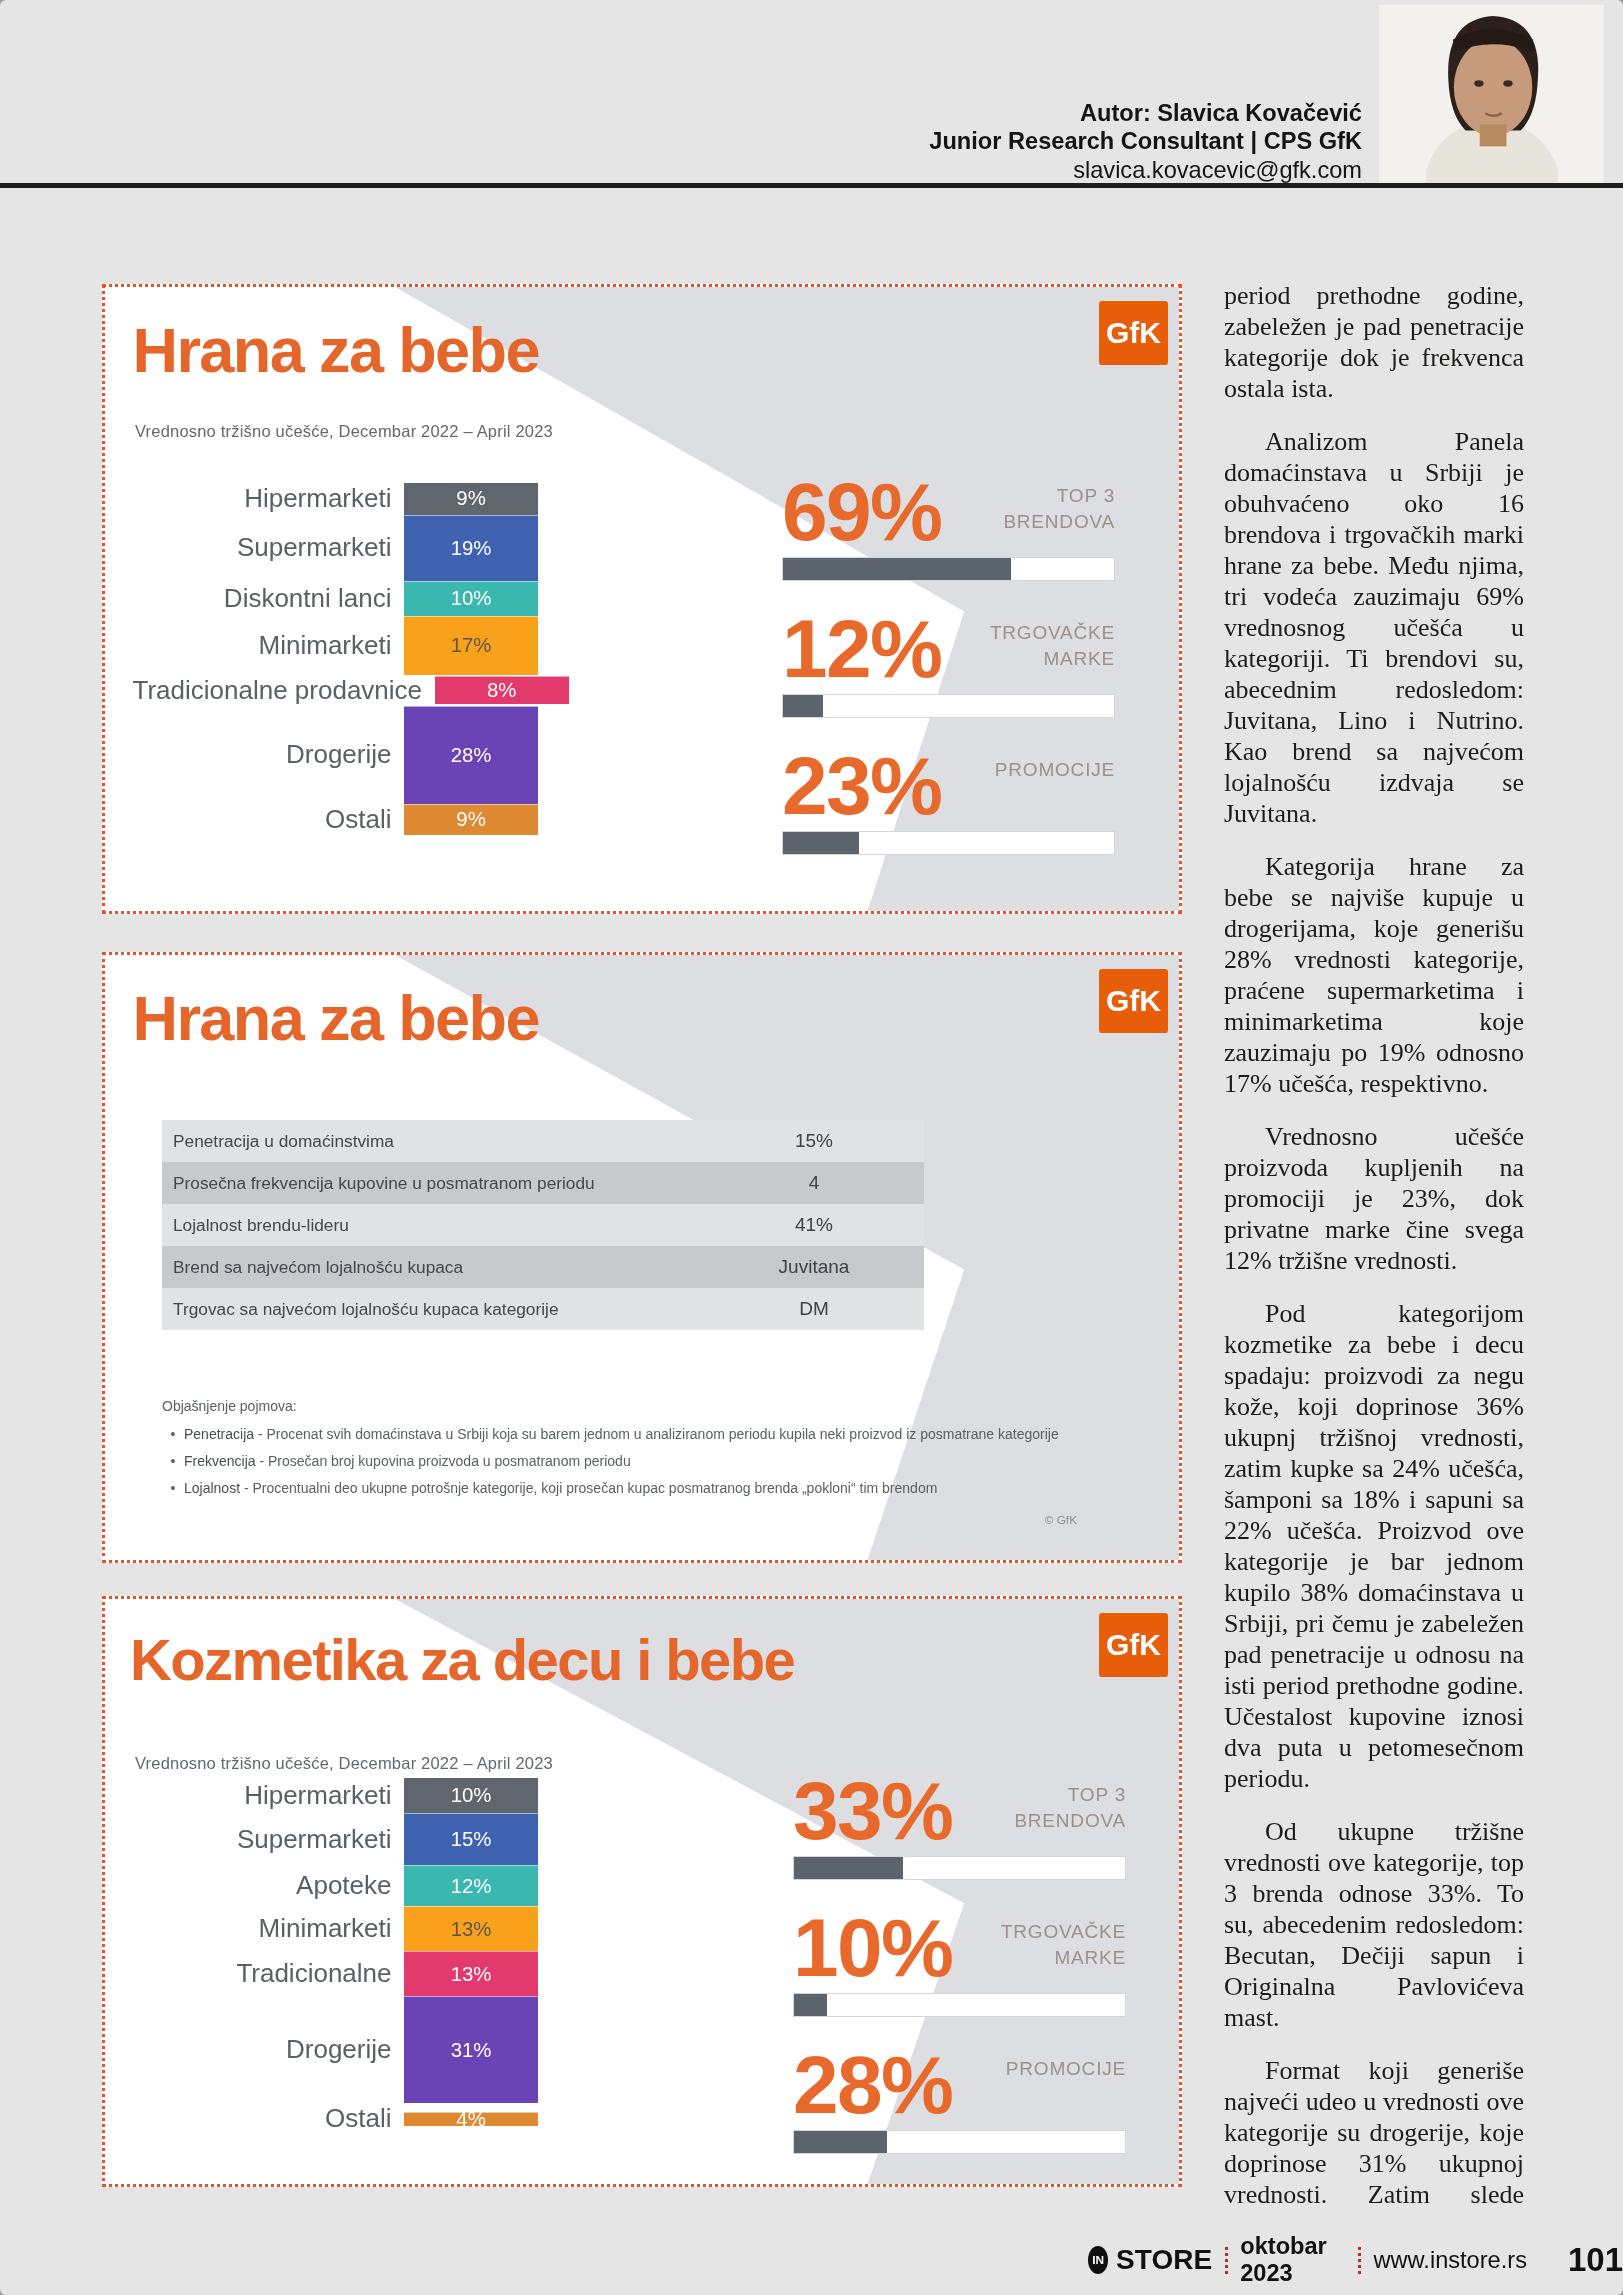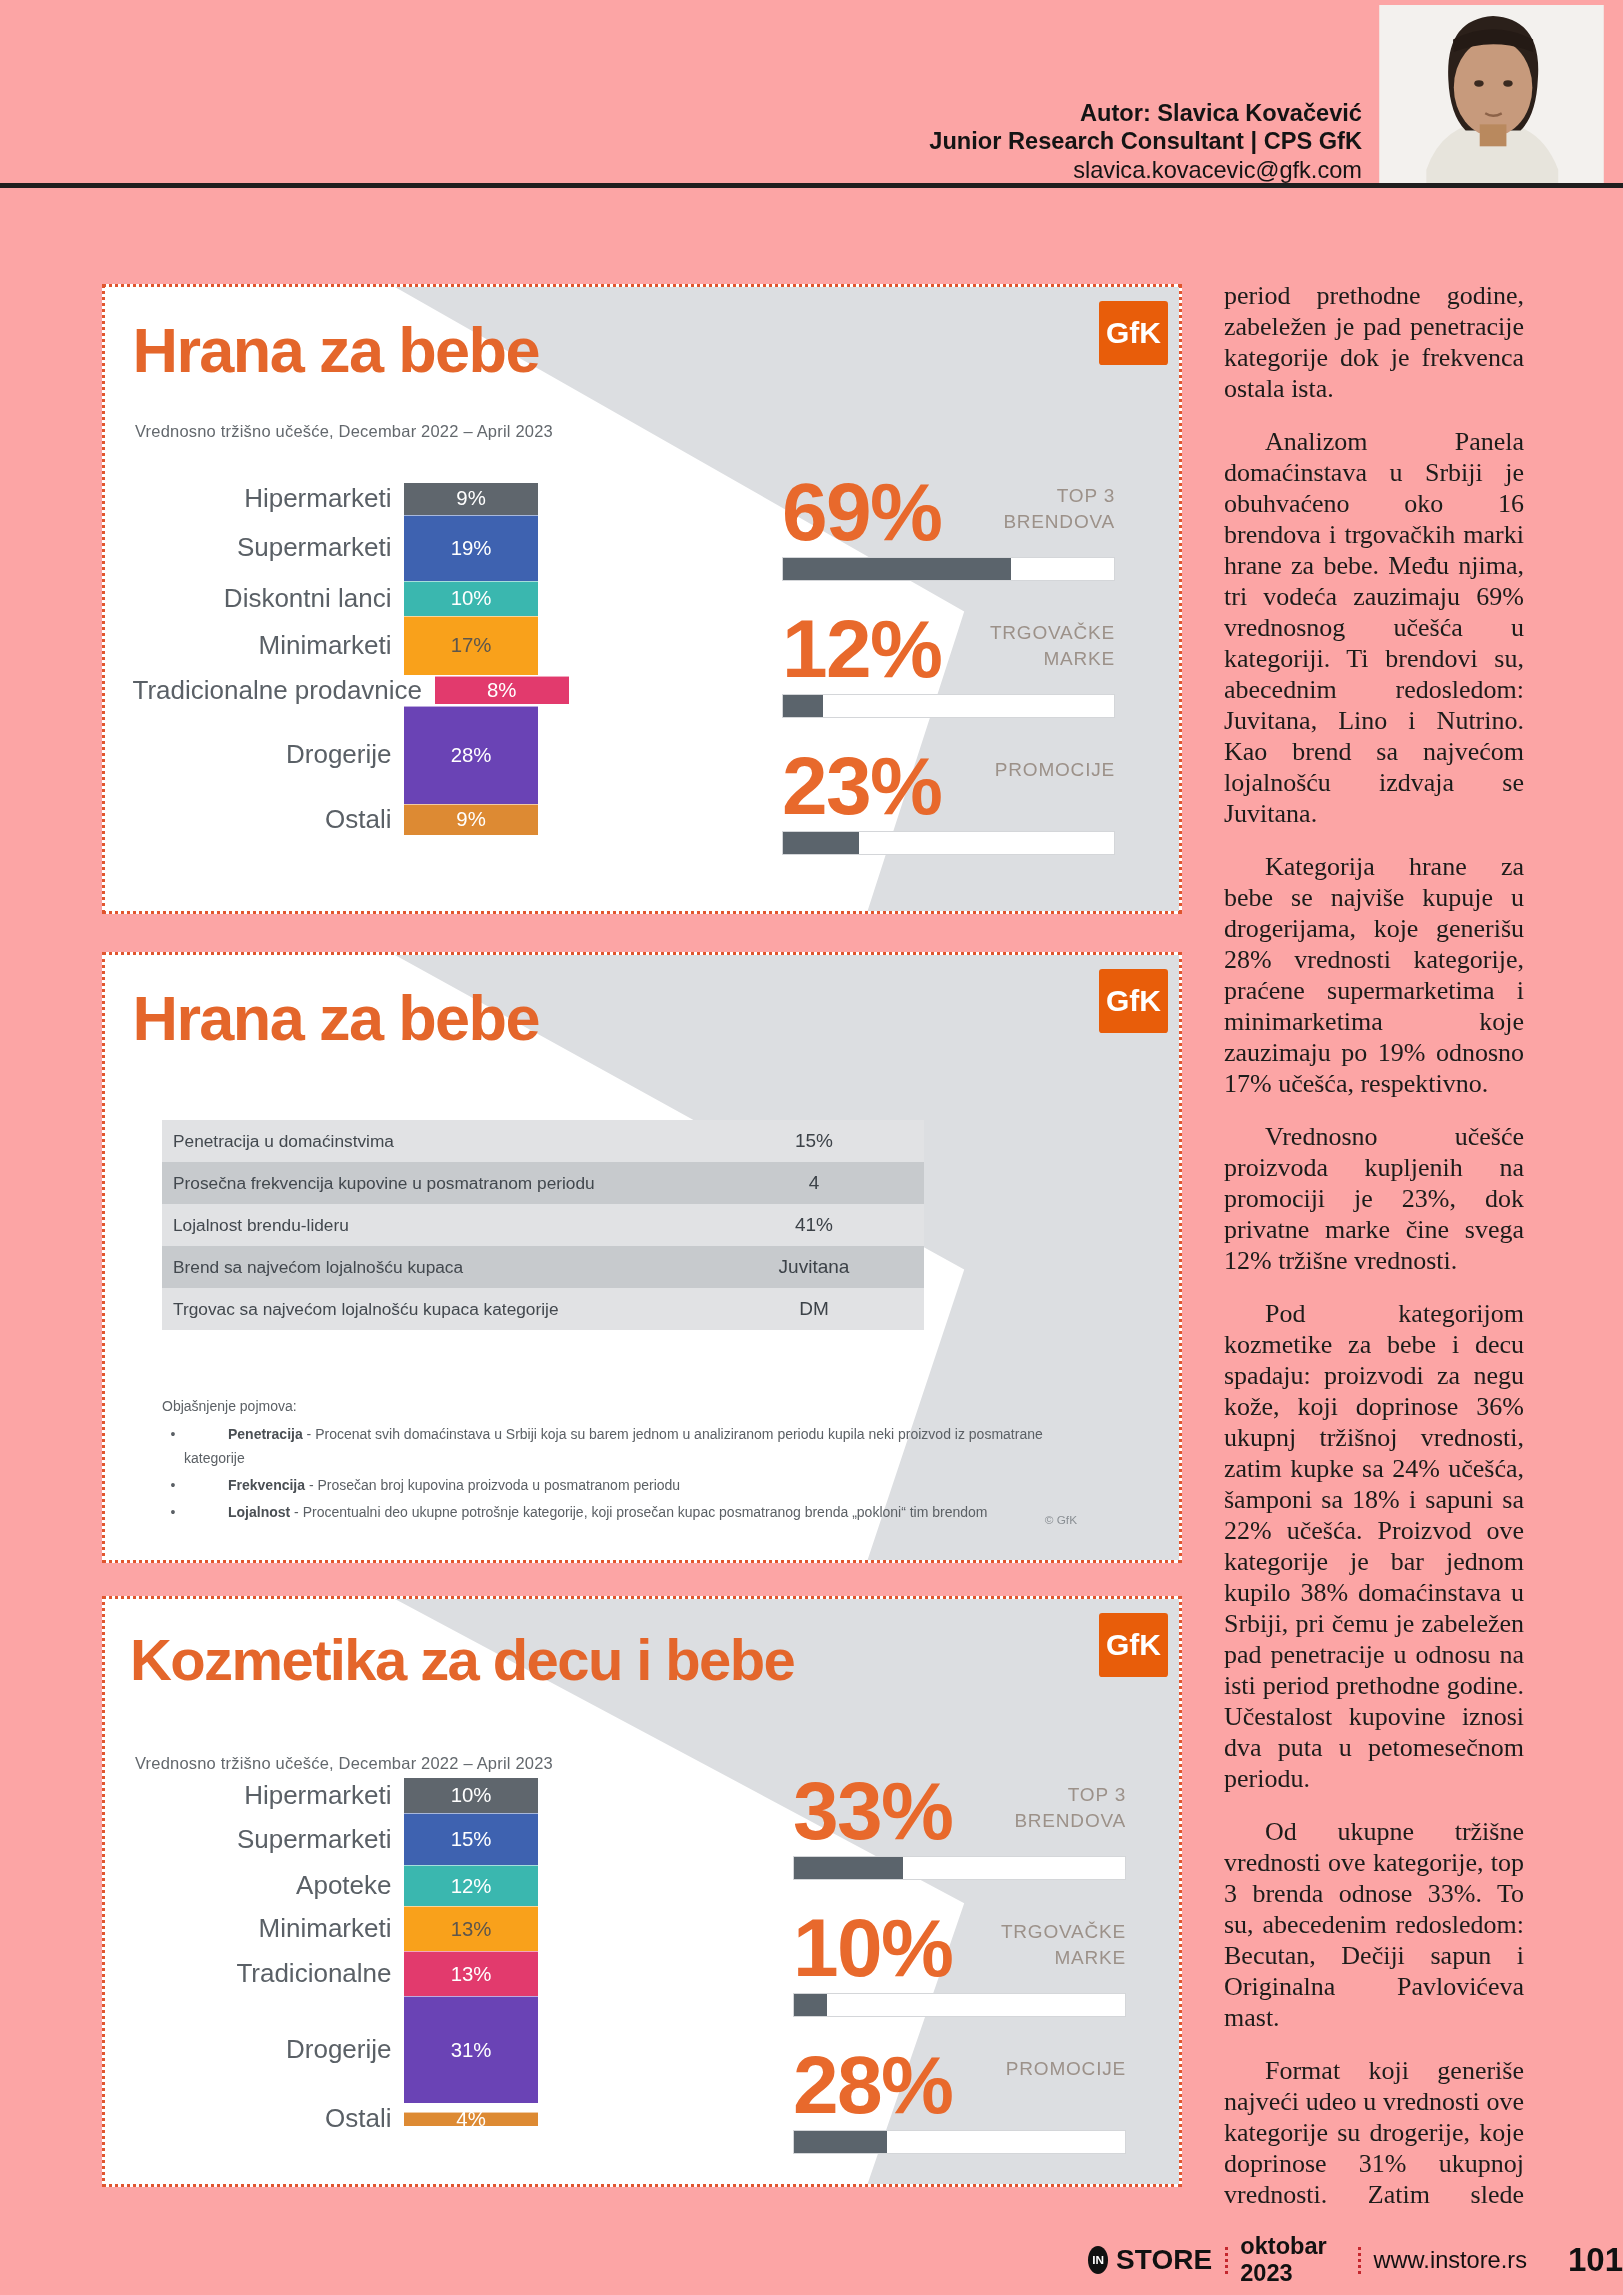--- a/index.html
+++ b/index.html
@@ -1,16 +1,16 @@
 <!DOCTYPE html>
 <html style="font-size:12.6px"><head>
 <meta charset="utf-8">
 <style>
   html,body{margin:0;padding:0;background:#9b9b9b;}
-  .page{position:relative;width:1623px;height:2295px;background:#fca5a5;font-family:"Liberation Sans",sans-serif;overflow:hidden;margin:0 auto;}
+  .page{position:relative;width:1623px;height:2295px;background:#e5e5e5;font-family:"Liberation Sans",sans-serif;overflow:hidden;margin:0 auto;border-radius:6px;}
 
   
   .author-block{position:absolute;top:99px;right:261px;text-align:right;color:#141414;font-size:23.6px;line-height:1.2;}
   .author-block .b{font-weight:bold;}
   .header-rule{position:absolute;top:183px;left:0;width:1623px;height:4.7px;background:#1f1f1f;}
   .photo{position:absolute;top:4.7px;right:19px;width:225px;height:179px;overflow:hidden;}
 
   
   .panel{position:absolute;left:102px;width:1080px;background:#fff;border:3.9px dotted #e0552e;box-sizing:border-box;overflow:hidden;}
   .panel1{top:284px;height:630px;}
@@ -46,21 +46,21 @@
   .gt-header{height:41px;background:#6a7178;color:#fff;font-weight:bold;font-size:19px;display:flex;align-items:center;padding-left:11px;box-sizing:border-box;}
   .gt-row{height:42px;display:flex;align-items:center;font-size:17.3px;color:#42484e;}
   .gt-row:nth-child(even){background:#c7cacd;}
   .gt-row:nth-child(odd){background:#e1e2e4;}
   .gt-label{flex:1;padding-left:11px;}
   .gt-value{flex:0 0 220px;text-align:center;font-size:19px;color:#3c4248;}
   .notes{position:absolute;left:57px;top:440px;width:903px;font-size:14px;line-height:1.7;color:#5b6065;}
   .notes .intro{margin-bottom:4.7px;}
   .note-item{display:flex;margin-bottom:3.1px;}
   .note-bullet{flex:0 0 22px;text-align:center;}
-  .note-term{font-weight:bold;color:#4a4f54;margin-left:44px;}
+  .note-term{font-weight:normal;color:#4a4f54;}
   .copyright{position:absolute;right:102px;bottom:33px;font-size:11.8px;color:#8a8f94;}
 
   
   .article{position:absolute;left:1224px;top:280px;width:300px;height:1933px;overflow:hidden;font-family:"Liberation Serif",serif;font-size:26px;line-height:31px;color:#1c1c1a;text-align:justify;}
   .article p{margin:0 0 22px 0;}
   .article p + p{text-indent:41px;}
 
   
   .footer{position:absolute;top:2233px;left:1088px;display:flex;align-items:center;}
   .in-circle{width:28px;height:28px;border-radius:50%;background:#111;color:#fff;font-weight:bold;font-size:11.8px;display:flex;align-items:center;justify-content:center;}

